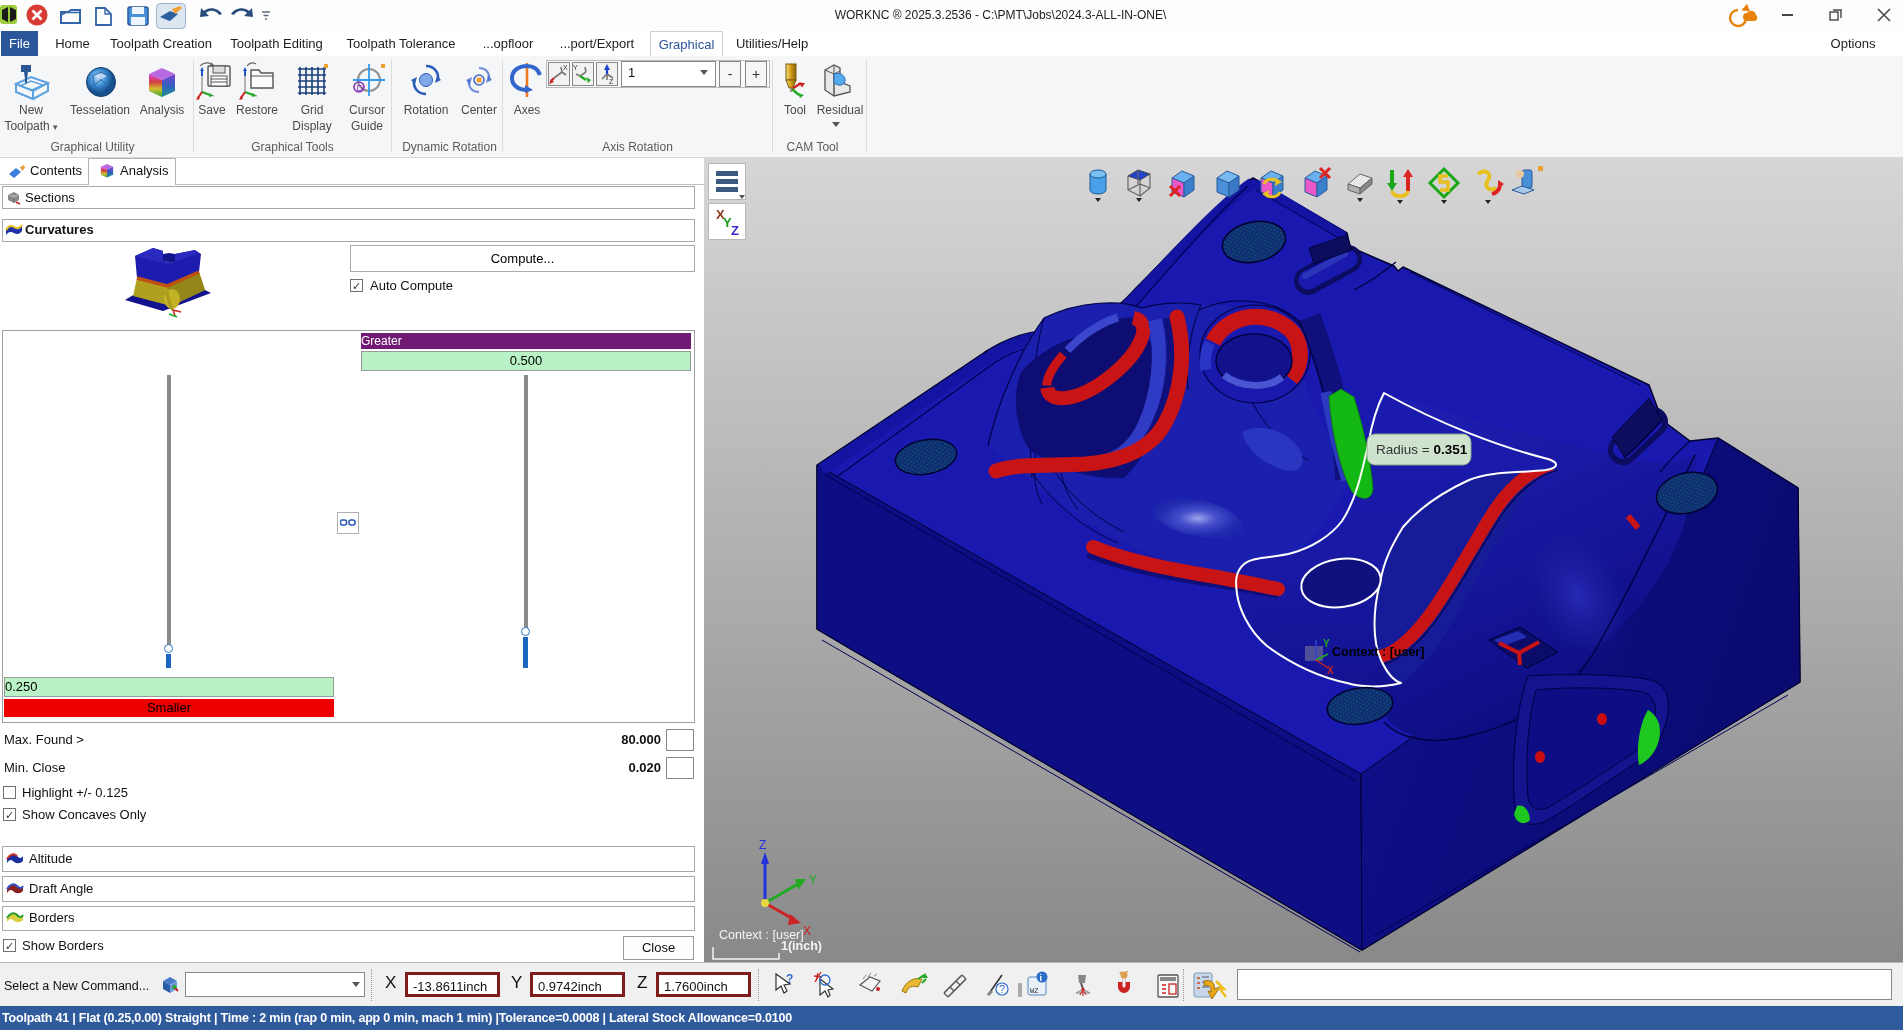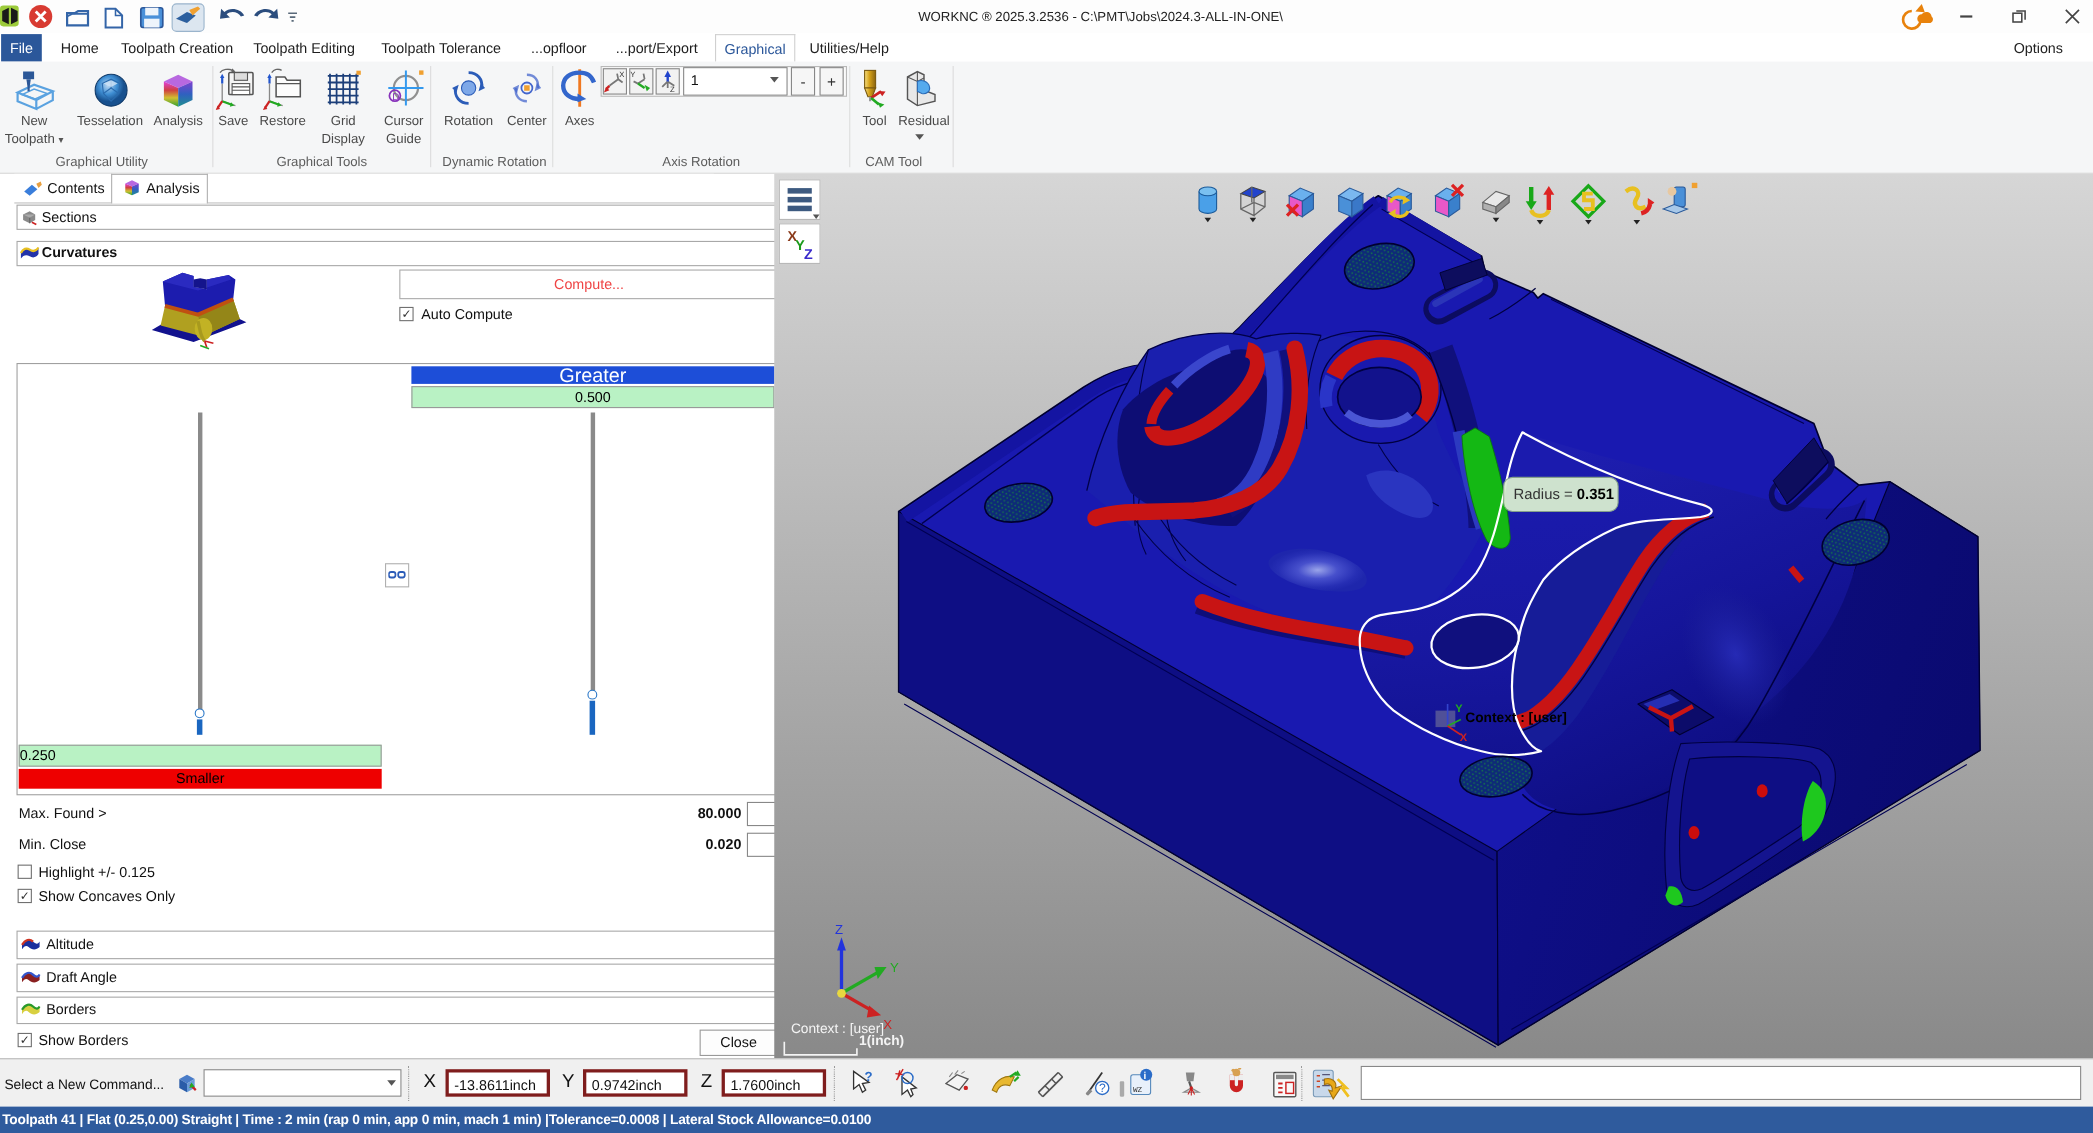--- a/index.html
+++ b/index.html
@@ -18,21 +18,21 @@
 #tab-graph { border:1px solid #d0d0d0; border-bottom:none; background:#fff; color:#2b579a; }
 
 
 #ribbon { position:absolute; left:0; top:56px; width:1903px; height:102px; background:#f5f6f7; border-bottom:1px solid #d8d8d8; }
 .rsep { position:absolute; top:4px; height:92px; width:1px; background:#dcdcdc; }
 .rlabel { position:absolute; font-size:12px; color:#4a4a4a; text-align:center; }
 .rgrouplabel { position:absolute; top:84px; font-size:12px; color:#5c5c5c; text-align:center; }
 .ricon { position:absolute; }
 
 
-#leftpanel { position:absolute; left:0; top:158px; width:636px; height:804px; background:#fff;margin-left:13px; }
+#leftpanel { position:absolute; left:0; top:158px; width:636px; height:804px; background:#fff; }
 .lpbar { position:absolute; left:2px; width:693px; border:1px solid #a8a8a8; background:#fff; font-size:13px; color:#111; }
 .cb { position:absolute; width:13px; height:13px; border:1px solid #707070; background:#fff; font-size:11px; line-height:12px; text-align:center; color:#333; }
 .lptext { position:absolute; font-size:13px; color:#111; }
 
 
 #view3d { position:absolute; left:704px; top:158px; width:1199px; height:804px; background:linear-gradient(#d6d6d6,#898989); }
 
 
 #cmdbar { position:absolute; left:0; top:962px; width:1903px; height:44px; background:#f0f0f0; border-top:1px solid #b8b8b8; font-size:13px; color:#111; }
 .input { position:absolute; background:#fff; border:3px solid #7f1d1d; font-size:13px; color:#111; padding-left:5px; }
@@ -307,26 +307,26 @@
     <path d="M14 34 L12 12 L30 4 L40 7 L40 17 L52 19 L52 10 L72 6 L78 10 L76 28 L44 42 Z" fill="#1c1cae"></path>
     <path d="M12 12 L30 4 L40 7 L40 17 L52 19 L52 10 L72 6 L74 10 L44 20 Z" fill="#2a2ac0"></path>
     <path d="M40 17 L52 19 L52 10 L46 9 L40 10 Z" fill="#14148c"></path>
     <path d="M14 34 L44 42 L76 28" fill="none" stroke="#c05010" stroke-width="3.5"></path>
     <ellipse cx="49" cy="55" rx="8" ry="10" fill="#c2b224"></ellipse>
     <path d="M44 48 C46 56 46 62 50 66" fill="none" stroke="#a89a1e" stroke-width="3"></path>
     <path d="M50 66 L58 68 M50 66 L52 72" stroke="#c22" stroke-width="1.5"></path>
     <path d="M46 70 L54 73" stroke="#2a2" stroke-width="1.5"></path>
   </svg>
 
-  <div class="abs" style="left:350px;top:87px;width:345px;height:27px;border:1px solid #aaa;background:#fff;text-align:center;font-size:13px;color:#ef4444;line-height:26px;">Compute...</div>
+  <div class="abs" style="left:350px;top:87px;width:345px;height:27px;border:1px solid #aaa;background:#fff;text-align:center;font-size:13px;color:#000000;line-height:26px;">Compute...</div>
   <div class="cb" style="left:350px;top:121px;">✓</div>
   <div class="lptext" style="left:370px;top:120px;">Auto Compute</div>
 
   <div class="abs" style="left:2px;top:172px;width:693px;height:393px;border:1px solid #a0a0a0;background:#fff;"></div>
-  <div class="abs" style="left:361px;top:175px;width:330px;height:16px;background:#1d4ed8;color:#fff;font-size:18px;text-align:center;line-height:16px;">Greater</div>
+  <div class="abs" style="left:361px;top:175px;width:330px;height:16px;background:#701a75;color:#fff;font-size:12px;line-height:16px;">Greater</div>
   <div class="abs" style="left:361px;top:193px;width:330px;height:20px;background:#b9f2c4;border:1px solid #999;color:#000;font-size:13px;text-align:center;line-height:18px;">0.500</div>
 
   <div class="abs" style="left:167px;top:217px;width:4px;height:274px;background:#8a8a8a;"></div>
   <div class="abs" style="left:164px;top:486px;width:9px;height:9px;border:1.5px solid #2b78c8;border-radius:50%;background:#fff;"></div>
   <div class="abs" style="left:166px;top:496px;width:5px;height:14px;background:#1a66c0;"></div>
 
   <div class="abs" style="left:524px;top:217px;width:4px;height:256px;background:#8a8a8a;"></div>
   <div class="abs" style="left:521px;top:469px;width:9px;height:9px;border:1.5px solid #2b78c8;border-radius:50%;background:#fff;"></div>
   <div class="abs" style="left:523px;top:479px;width:5px;height:31px;background:#1a66c0;"></div>
 

